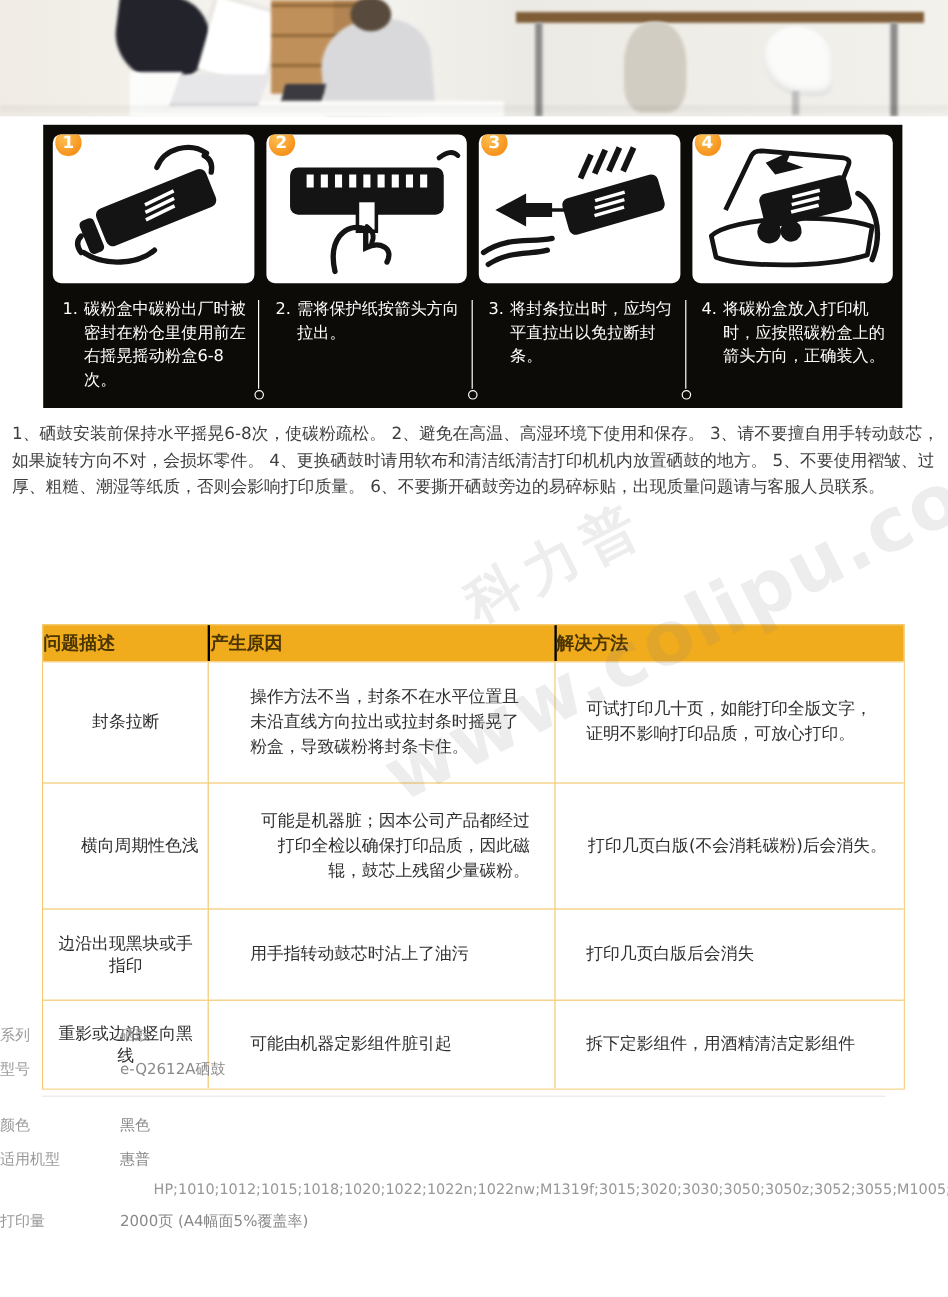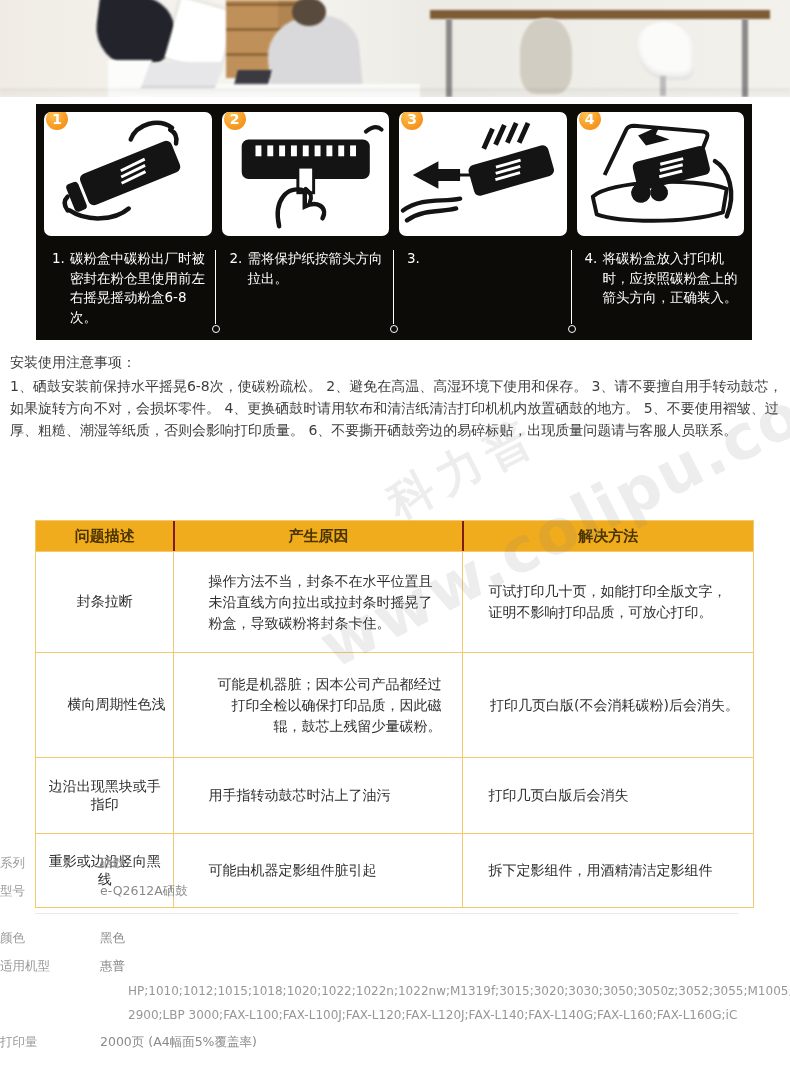--- a/index.html
+++ b/index.html
@@ -48,22 +48,22 @@
   .v-div1{left:179px;} .v-div2{left:357px;} .v-div3{left:535px;}
 
   
   .notes{position:absolute;top:351px;left:10px;width:774px;color:#3d3d3d;font-size:14px;line-height:22px;}
   .notes-title{margin-bottom:2px;}
 
   
   .trouble-title{position:absolute;top:479px;left:37px;font-size:25px;font-weight:bold;color:#e60012;letter-spacing:1px;}
   .trouble-table{position:absolute;top:520px;left:35px;width:719px;border-collapse:separate;border-spacing:0;
                  border:1px solid #f3c96f;font-size:14px;color:#2e2e2e;}
-  .trouble-table th{background:#f0ac1c;color:#4a3400;font-weight:bold;font-size:15px;height:30px;text-align:center;padding:0;}
-  .trouble-table th + th{border-left:2px solid #7f1d1d;}
+  .trouble-table th{background:#f0ac1c;color:#4a3400;font-weight:bold;font-size:15px;height:30px;text-align:left;padding:0;}
+  .trouble-table th + th{border-left:2px solid #000000;}
   .trouble-table td{background:#fff;border-top:1px solid #f3c96f;vertical-align:middle;}
   .trouble-table td + td{border-left:1px solid #f3c96f;}
   .col-problem{width:144px;text-align:center;padding:6px 8px;}
   .col-cause{width:276px;padding:8px 20px 8px 34px;line-height:21px;}
   .col-solution{width:297px;padding:8px 14px 8px 26px;line-height:21px;}
   .r1 td{height:84px;} .r2 td{height:88px;text-align:right;} .r3 td{height:59px;} .r4 td{height:57px;}
 
   
   .wm{position:absolute;pointer-events:none;font-weight:bold;color:rgba(125,125,125,0.14);white-space:nowrap;z-index:5;}
   .wm-brand{top:438px;left:382px;font-size:46px;transform:rotate(-27deg);letter-spacing:8px;}
@@ -172,20 +172,21 @@
               <rect x="124" y="6" width="5" height="22" transform="rotate(24 126 17)"></rect>
             </g>
             <polygon points="14,60 40,46 40,54 62,54 62,66 40,66 40,74" fill="#141414"></polygon>
             <line x1="60" y1="60" x2="80" y2="60" stroke="#141414" stroke-width="3"></line>
             <path d="M4,96 C24,82 44,88 62,84" stroke="#141414" stroke-width="4.5" fill="none" stroke-linecap="round"></path>
             <path d="M8,106 C26,94 44,98 58,94" stroke="#141414" stroke-width="4.5" fill="none" stroke-linecap="round"></path>
           </svg>
         </div>
         <div class="step-caption">
           <span class="step-num">3.</span>
+          <span class="step-text">将封条拉出时，应均匀平直拉出以免拉断封条。</span>
         </div>
       </div>
 
       <div class="step-col">
         <div class="step-box">
           <span class="step-badge">4</span>
           <svg viewBox="0 0 170 118">
             <path d="M28,60 L50,14 Q52,10 58,10 L128,16 Q134,17 132,22 L116,62" fill="#fff" stroke="#141414" stroke-width="4" stroke-linejoin="round"></path>
             <path d="M16,82 C32,66 118,62 152,74 L148,98 C108,110 42,108 20,100 Z" fill="#fff" stroke="#141414" stroke-width="4" stroke-linejoin="round"></path>
             <g transform="rotate(-14 96 54)">
@@ -212,21 +213,20 @@
       </div>
     <div class="v-div v-div2">
         <span class="dot"></span>
       </div>
     <div class="v-div v-div3">
         <span class="dot"></span>
       </div>
   </div>
 
   <div class="notes">
-    <div class="notes-title">安装使用注意事项：</div>
     <div class="notes-body">1、硒鼓安装前保持水平摇晃6-8次，使碳粉疏松。 2、避免在高温、高湿环境下使用和保存。 3、请不要擅自用手转动鼓芯，如果旋转方向不对，会损坏零件。 4、更换硒鼓时请用软布和清洁纸清洁打印机机内放置硒鼓的地方。 5、不要使用褶皱、过厚、粗糙、潮湿等纸质，否则会影响打印质量。 6、不要撕开硒鼓旁边的易碎标贴，出现质量问题请与客服人员联系。</div>
   </div>
 
 
   <table class="trouble-table">
     <thead>
       <tr>
         <th class="col-problem">问题描述</th>
         <th class="col-cause">产生原因</th>
         <th class="col-solution">解决方法</th>
@@ -271,20 +271,19 @@
     <hr class="spec-divider">
     <div class="spec-row">
       <span class="spec-label">颜色</span>
       <span class="spec-value">黑色</span>
     </div>
     <div class="spec-row">
       <span class="spec-label">适用机型</span>
       <span class="spec-value">惠普</span>
     </div>
     <div class="model-line">HP;1010;1012;1015;1018;1020;1022;1022n;1022nw;M1319f;3015;3020;3030;3050;3050z;3052;3055;M1005;M1005MFP;Canon;LBP</div>
-    <div class="model-line">2900;LBP 3000;FAX-L100;FAX-L100J;FAX-L120;FAX-L120J;FAX-L140;FAX-L140G;FAX-L160;FAX-L160G;iC</div>
     <div class="spec-row">
       <span class="spec-label">打印量</span>
       <span class="spec-value">2000页 (A4幅面5%覆盖率)</span>
     </div>
   </div>
 
 </div>
 
 </body></html>

